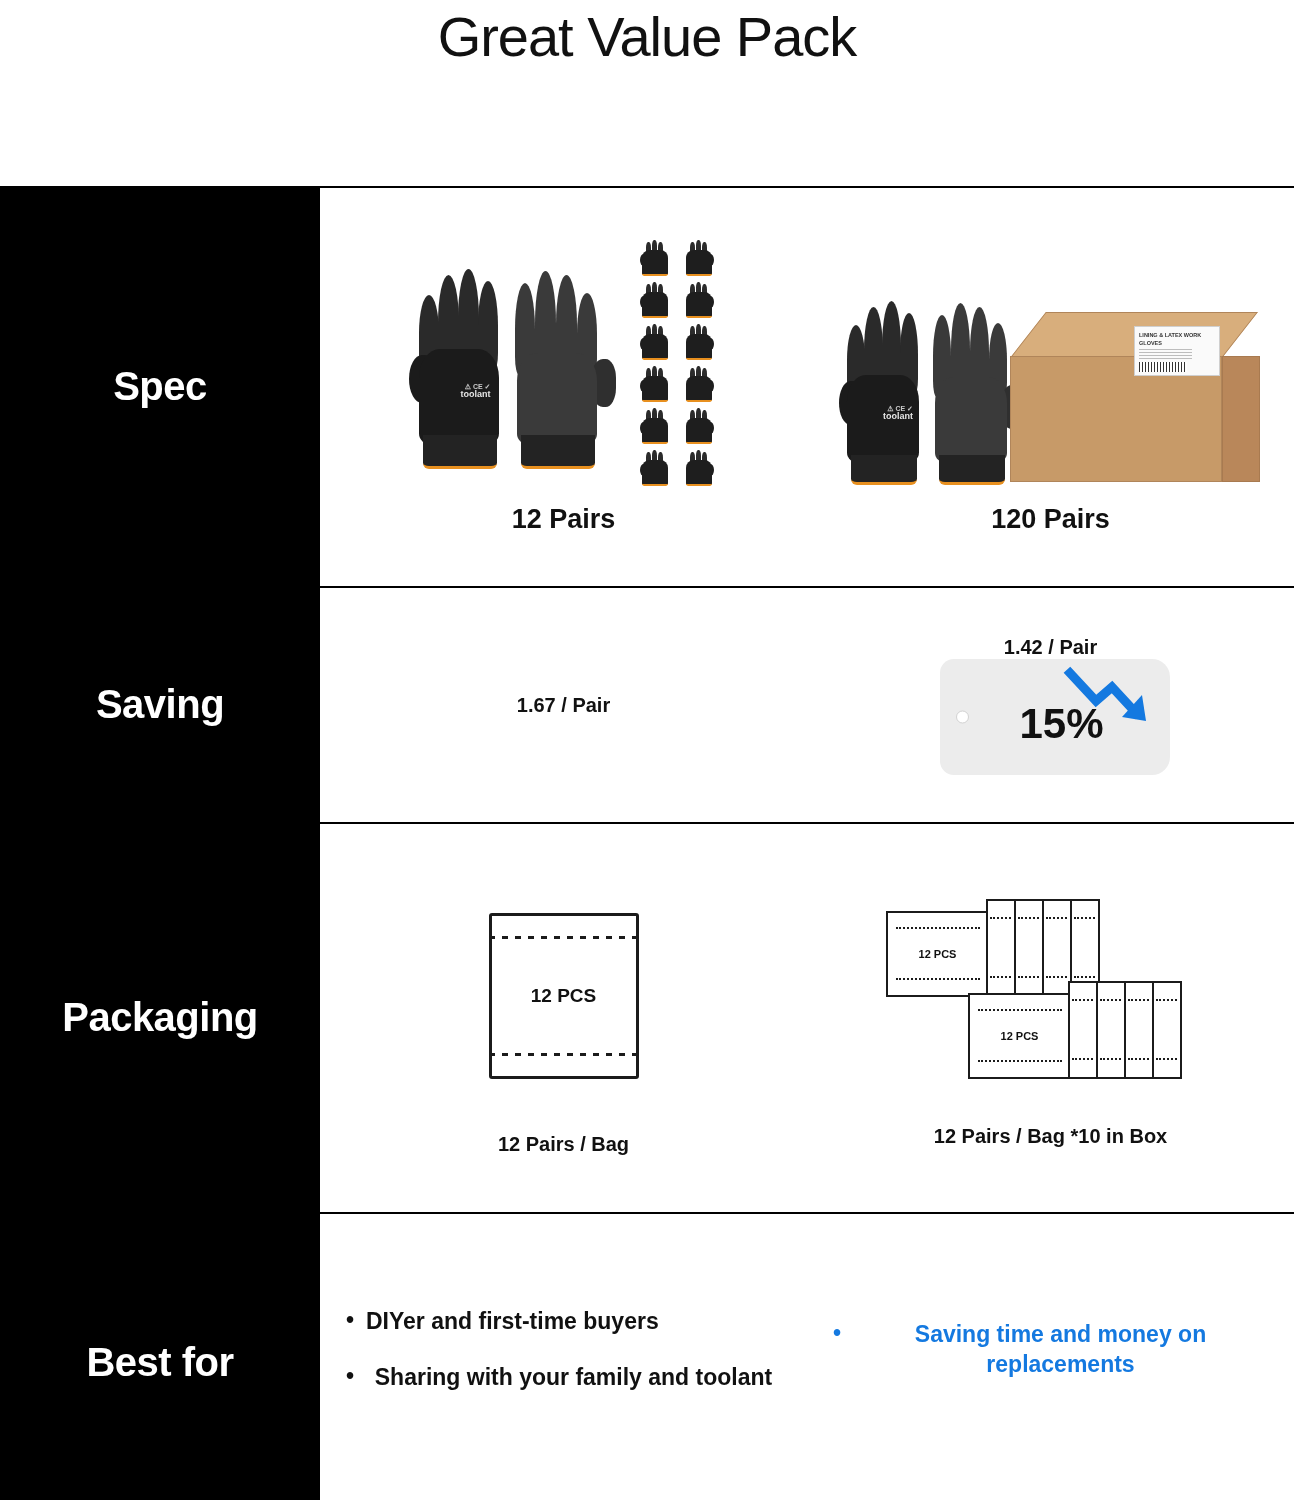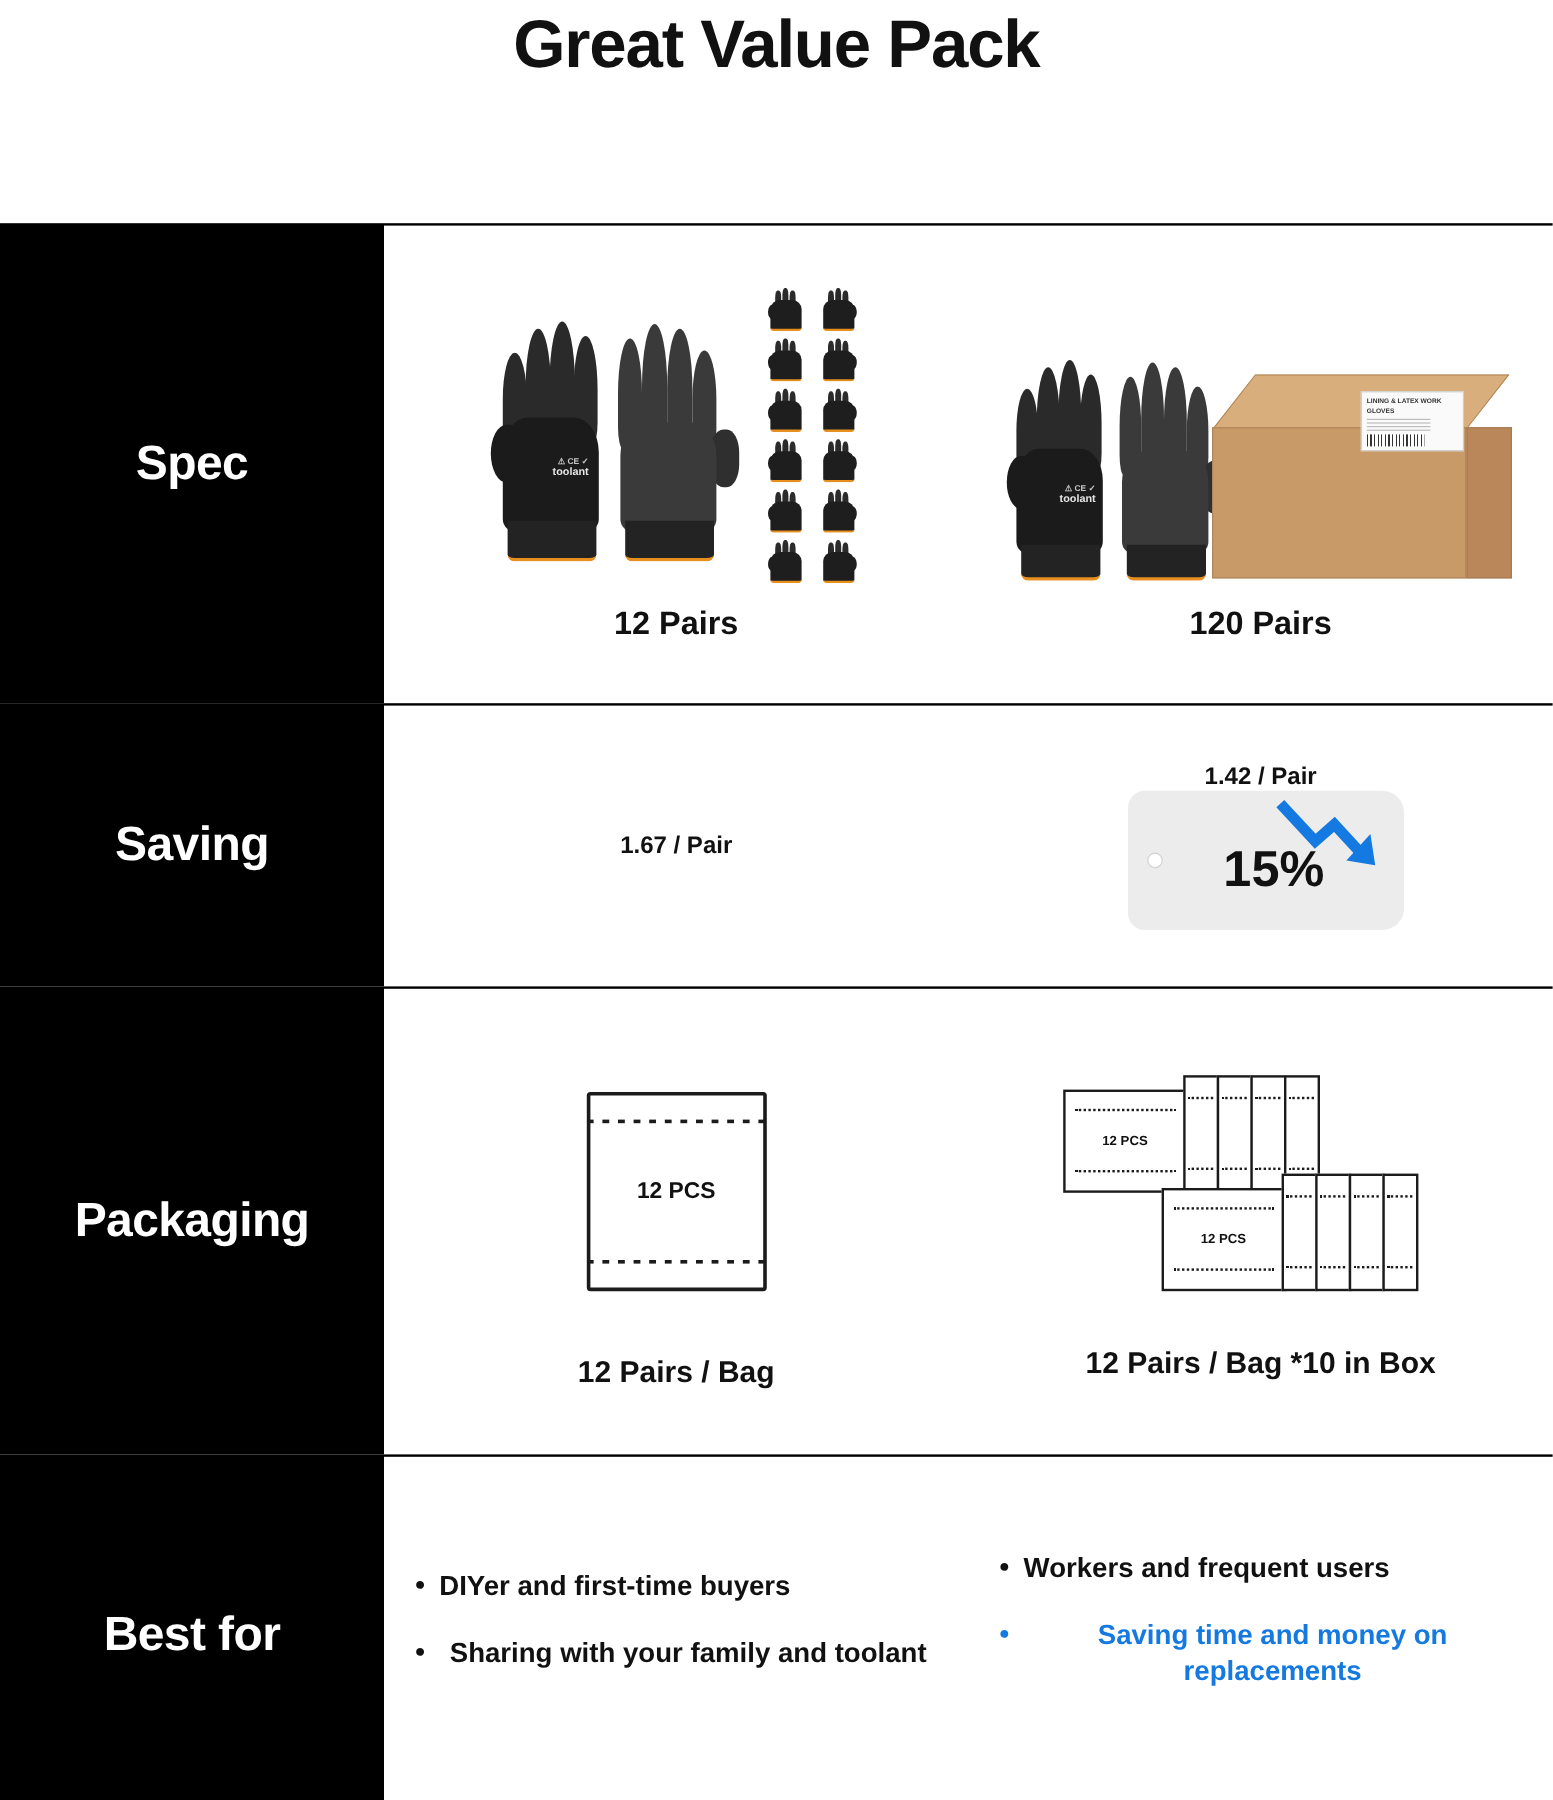--- a/index.html
+++ b/index.html
@@ -9,21 +9,21 @@
     background: #ffffff;
     font-family: "Liberation Sans", sans-serif;
     color: #111111;
     overflow: hidden;
   }
   .page { position: relative; width: 1294px; height: 1500px; }
 
   .title {
     text-align: center;
     font-size: 56px;
-    font-weight: bold;
+    font-weight: normal;
     letter-spacing: -1px;
     padding-top: 6px;
     line-height: 1.1;
   }
 
   .table { position: absolute; top: 186px; left: 0; width: 1294px; }
 
   .row { display: flex; width: 1294px; position: relative; }
 
   .label-cell {
@@ -230,21 +230,21 @@
     margin: 0 0 26px 0; position: relative; padding-left: 20px;
     text-align: left;
   }
   .bullets li::before {
     content: "\2022"; position: absolute; left: 0; top: -1px;
   }
   .bullets li.center-wrap { text-align: center; padding-left: 20px; }
   .bullets li.highlight { color: #1479e0; }
   .bullets li.highlight::before { color: #1479e0; }
 
-  .pkg-caption { font-size: 25px; font-weight: bold; margin-top: 22px; }
+  .pkg-caption { font-size: 20px; font-weight: bold; margin-top: 22px; }
 </style>
 </head>
 <body>
 
 <div class="page">
 
   <div class="title">Great Value Pack</div>
 
   <div class="table">
 
@@ -510,21 +510,20 @@
       <div class="label-cell">Best for</div>
       <div class="content-cell" style="align-items:center;">
         <div class="bullets">
           <ul>
             <li>DIYer and first-time buyers</li>
             <li class="center-wrap">Sharing with your family and toolant</li>
           </ul>
         </div>
         <div class="bullets">
           <ul>
-            <li>Workers and frequent users</li>
             <li class="highlight center-wrap">Saving time and money on replacements</li>
           </ul>
         </div>
       </div>
     </div>
 
   </div>
 </div>
 
 </body></html>

